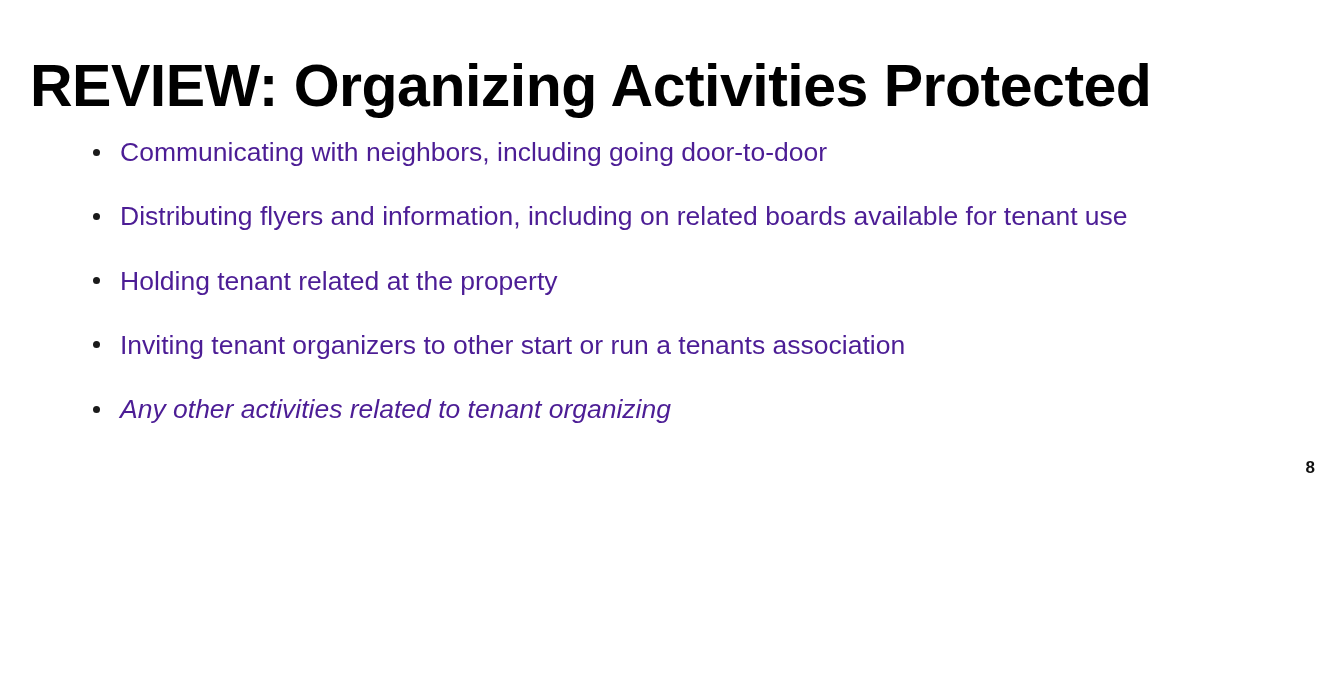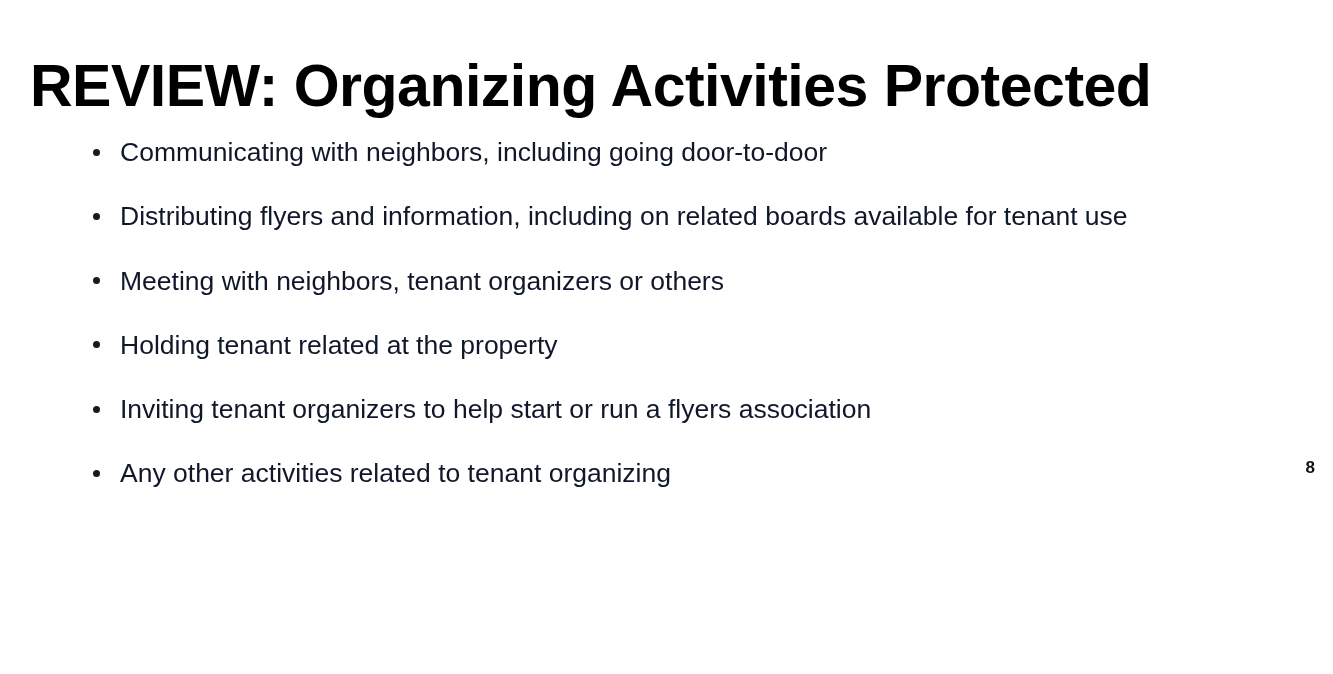--- a/index.html
+++ b/index.html
@@ -42,25 +42,26 @@
     list-style: none;
     margin: 0;
     padding: 0;
   }
   .bullet-item {
     position: relative;
     padding-left: 32px;
     margin-bottom: 24px;
     font-size: 26.5px;
     line-height: 1.52;
-    color: #0f172a;
+    color: #4c1d95;
     font-weight: 400;
   }
   .bullet-item:last-child {
     margin-bottom: 0;
+    font-style: italic;
   }
   .bullet-dot {
     position: absolute;
     left: 5px;
     top: 0.63em;
     width: 7px;
     height: 7px;
     background: #1a1a1a;
     border-radius: 50%;
   }
@@ -87,29 +88,25 @@
     <li class="bullet-item">
       <span class="bullet-dot"></span>
       <span class="bullet-text">Communicating with neighbors, including going door-to-door</span>
     </li>
     <li class="bullet-item">
       <span class="bullet-dot"></span>
       <span class="bullet-text">Distributing flyers and information, including on related boards available for tenant use</span>
     </li>
     <li class="bullet-item">
       <span class="bullet-dot"></span>
-      <span class="bullet-text">Meeting with neighbors, tenant organizers or others</span>
-    </li>
-    <li class="bullet-item">
-      <span class="bullet-dot"></span>
       <span class="bullet-text">Holding tenant related at the property</span>
     </li>
     <li class="bullet-item">
       <span class="bullet-dot"></span>
-      <span class="bullet-text">Inviting tenant organizers to help start or run a flyers association</span>
+      <span class="bullet-text">Inviting tenant organizers to other start or run a tenants association</span>
     </li>
     <li class="bullet-item">
       <span class="bullet-dot"></span>
       <span class="bullet-text">Any other activities related to tenant organizing</span>
     </li>
   </ul>
 
   <div class="page-number">8</div>
 
 </div>

